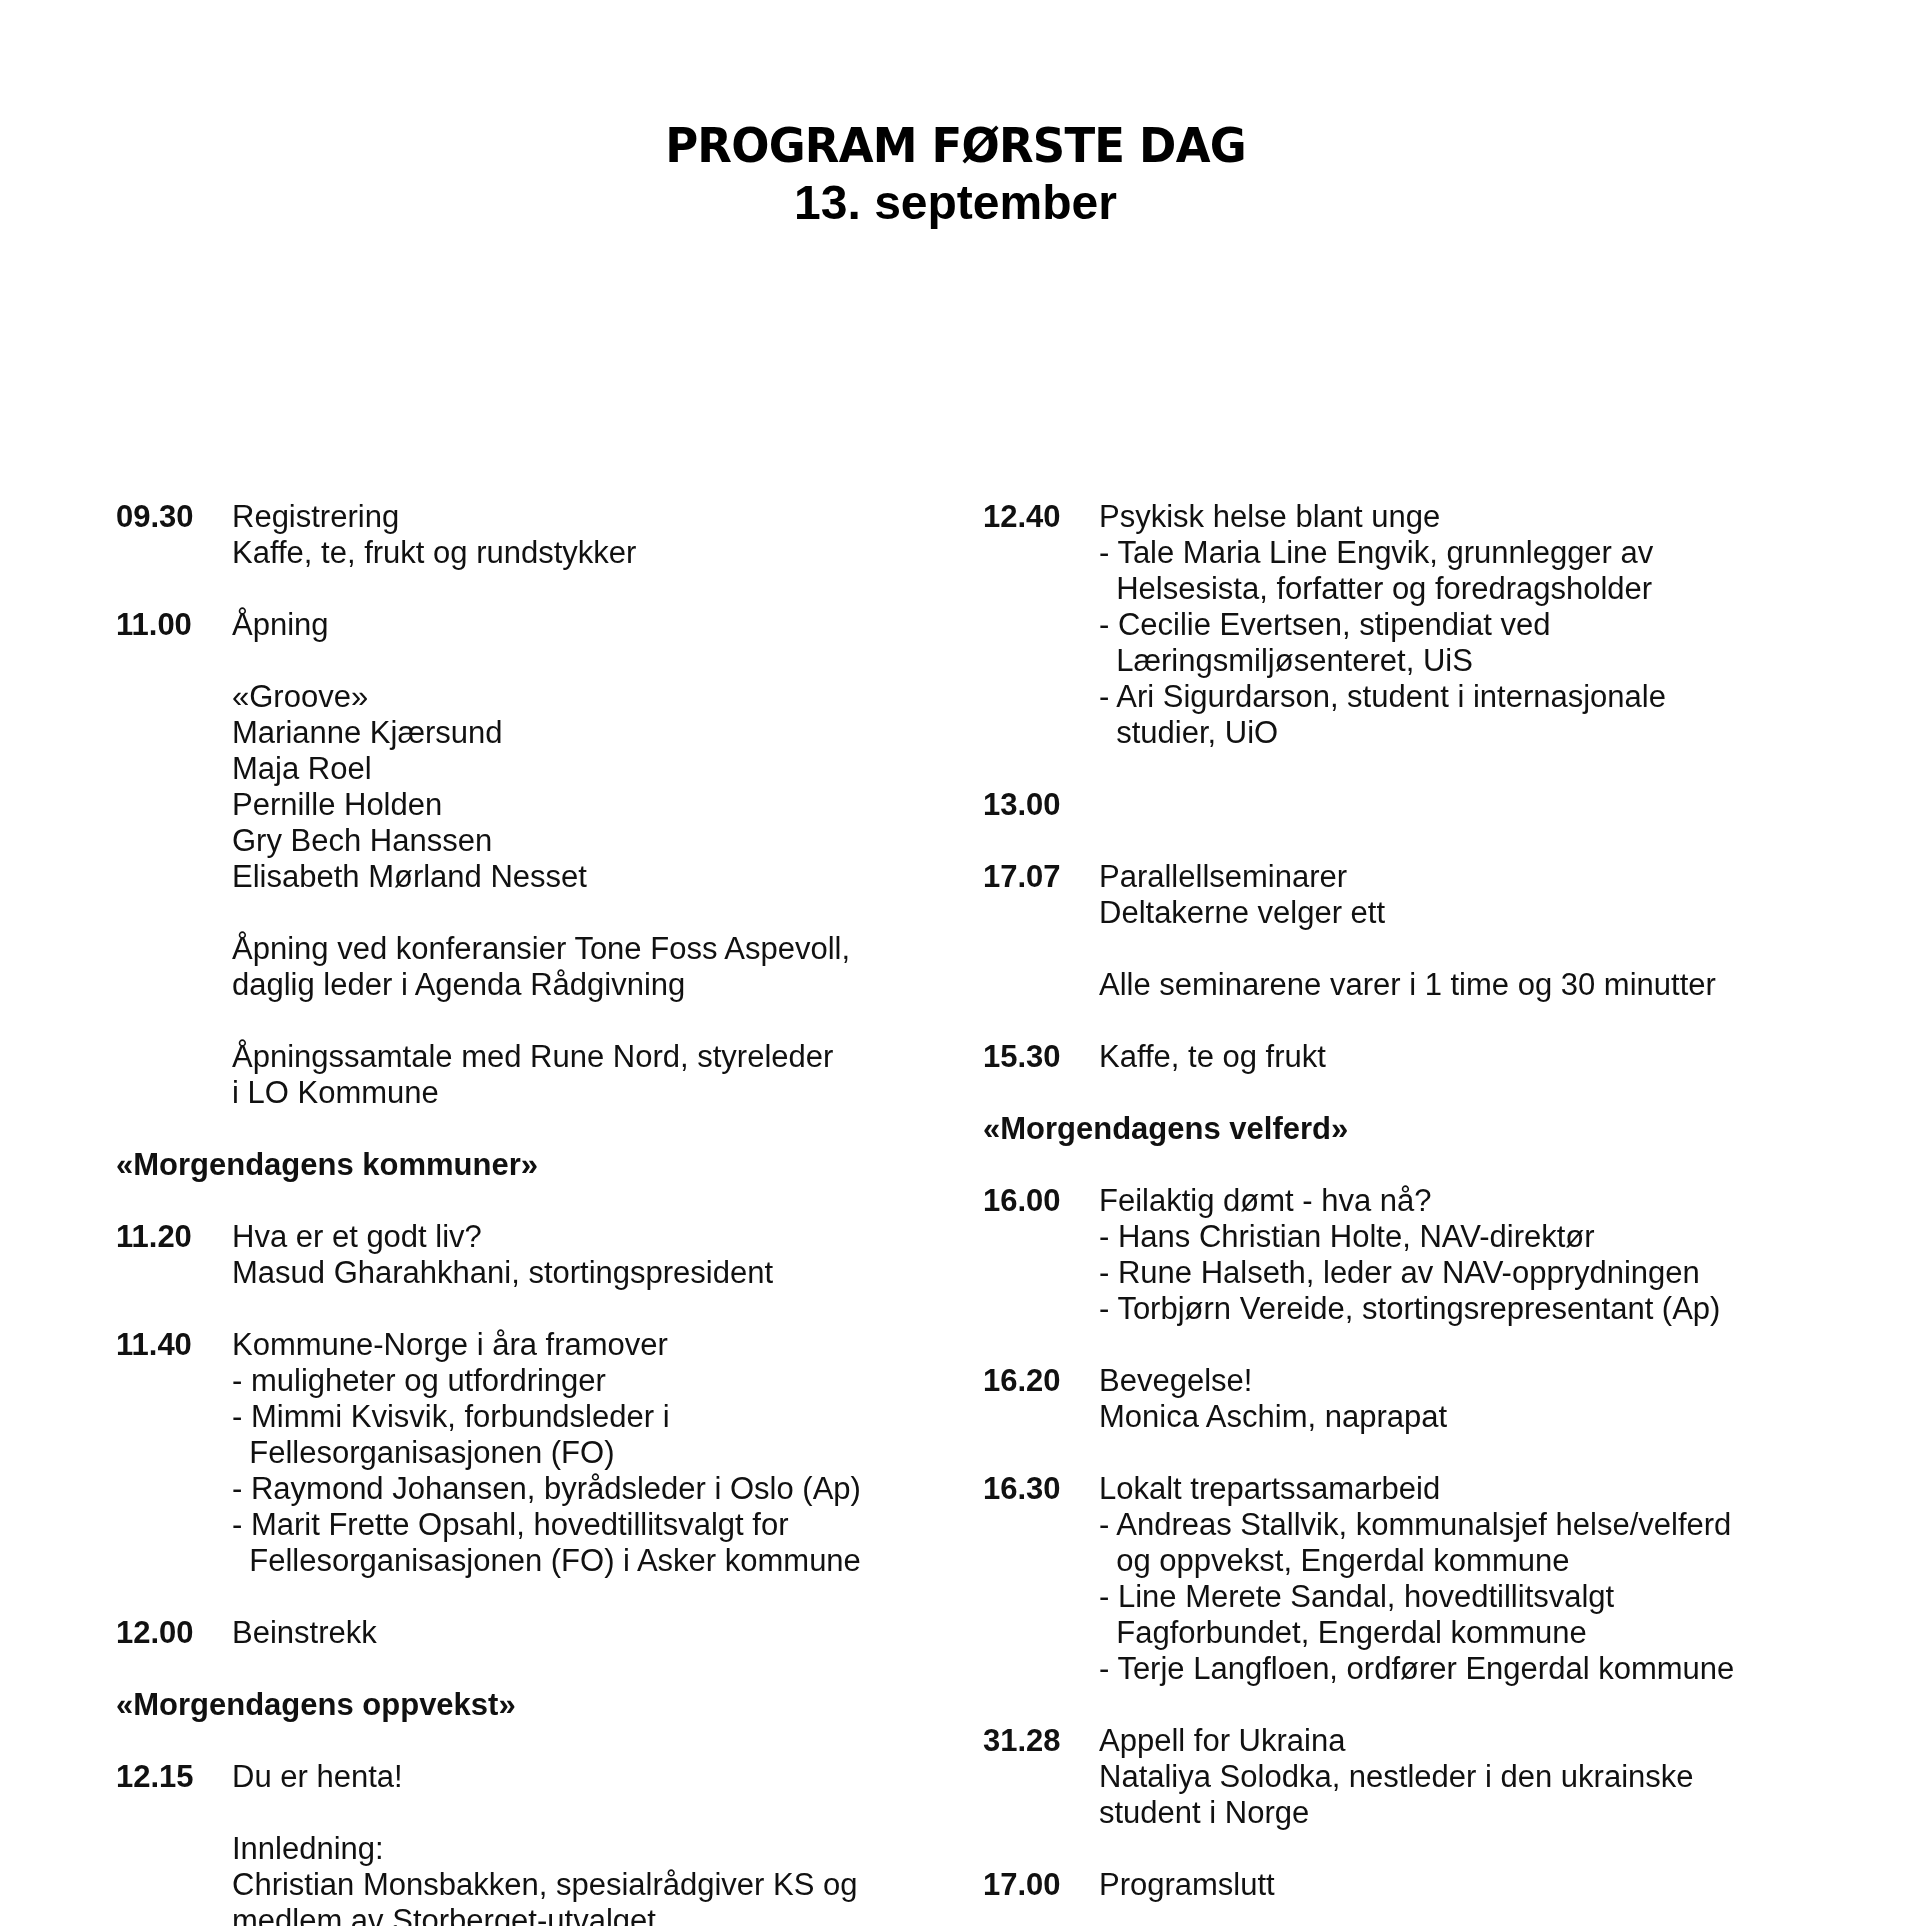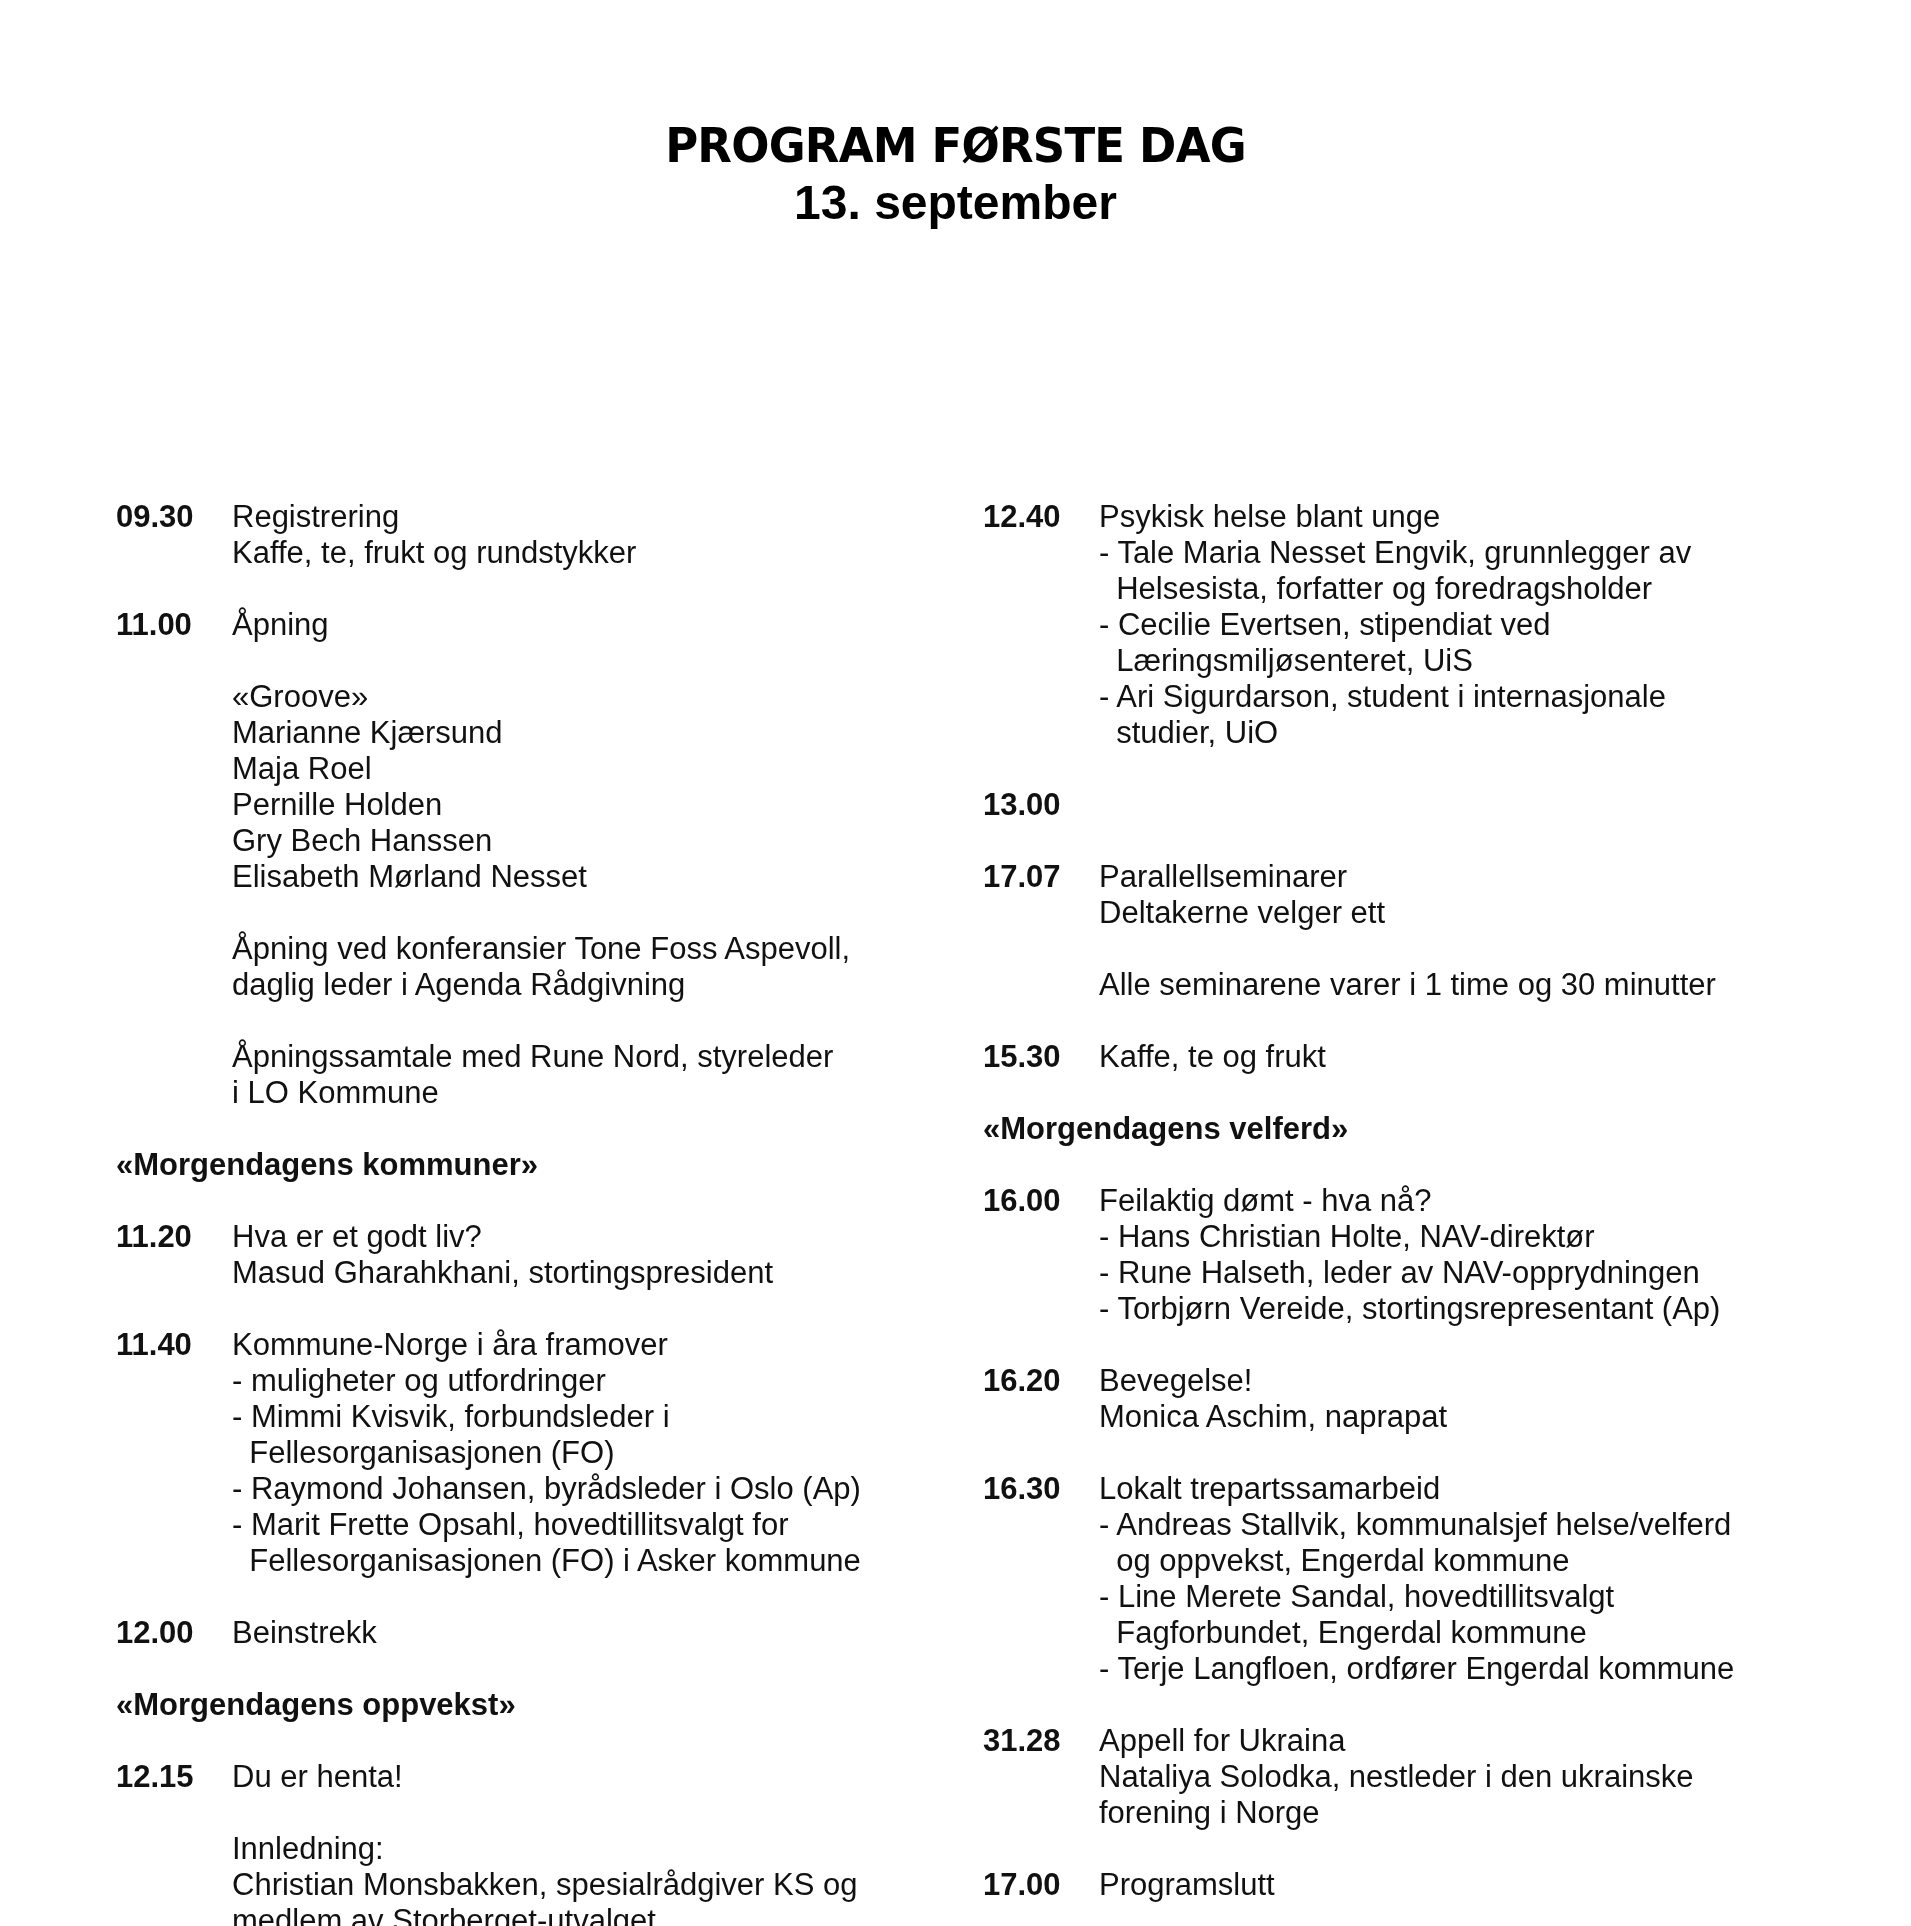--- a/index.html
+++ b/index.html
@@ -92,21 +92,21 @@
         <div class="line">medlem av Storberget-utvalget</div>
         <div class="gap"></div>
       </div>
     </div>
   </div>
 <div class="col right" id="col-right">
     <div class="entry">
       <div class="time">12.40</div>
       <div class="body">
         <div class="etitle line">Psykisk helse blant unge</div>
-        <div class="line">- Tale Maria Nesset Engvik, grunnlegger av</div>
+        <div class="line">- Tale Maria Line Engvik, grunnlegger av</div>
         <div class="line">  Helsesista, forfatter og foredragsholder</div>
         <div class="line">- Cecilie Evertsen, stipendiat ved</div>
         <div class="line">  Læringsmiljøsenteret, UiS</div>
         <div class="line">- Ari Sigurdarson, student i internasjonale</div>
         <div class="line">  studier, UiO</div>
       </div>
     </div>
     <div class="entry">
       <div class="time">13.00</div>
     </div>
@@ -151,21 +151,21 @@
         <div class="line">- Line Merete Sandal, hovedtillitsvalgt</div>
         <div class="line">  Fagforbundet, Engerdal kommune</div>
         <div class="line">- Terje Langfloen, ordfører Engerdal kommune</div>
       </div>
     </div>
     <div class="entry">
       <div class="time">31.28</div>
       <div class="body">
         <div class="etitle line">Appell for Ukraina</div>
         <div class="line">Nataliya Solodka, nestleder i den ukrainske</div>
-        <div class="line">forening i Norge</div>
+        <div class="line">student i Norge</div>
       </div>
     </div>
     <div class="entry">
       <div class="time">17.00</div>
       <div class="body">
         <div class="etitle line">Programslutt</div>
       </div>
     </div>
     <div class="entry">
       <div class="time">19.00</div>

